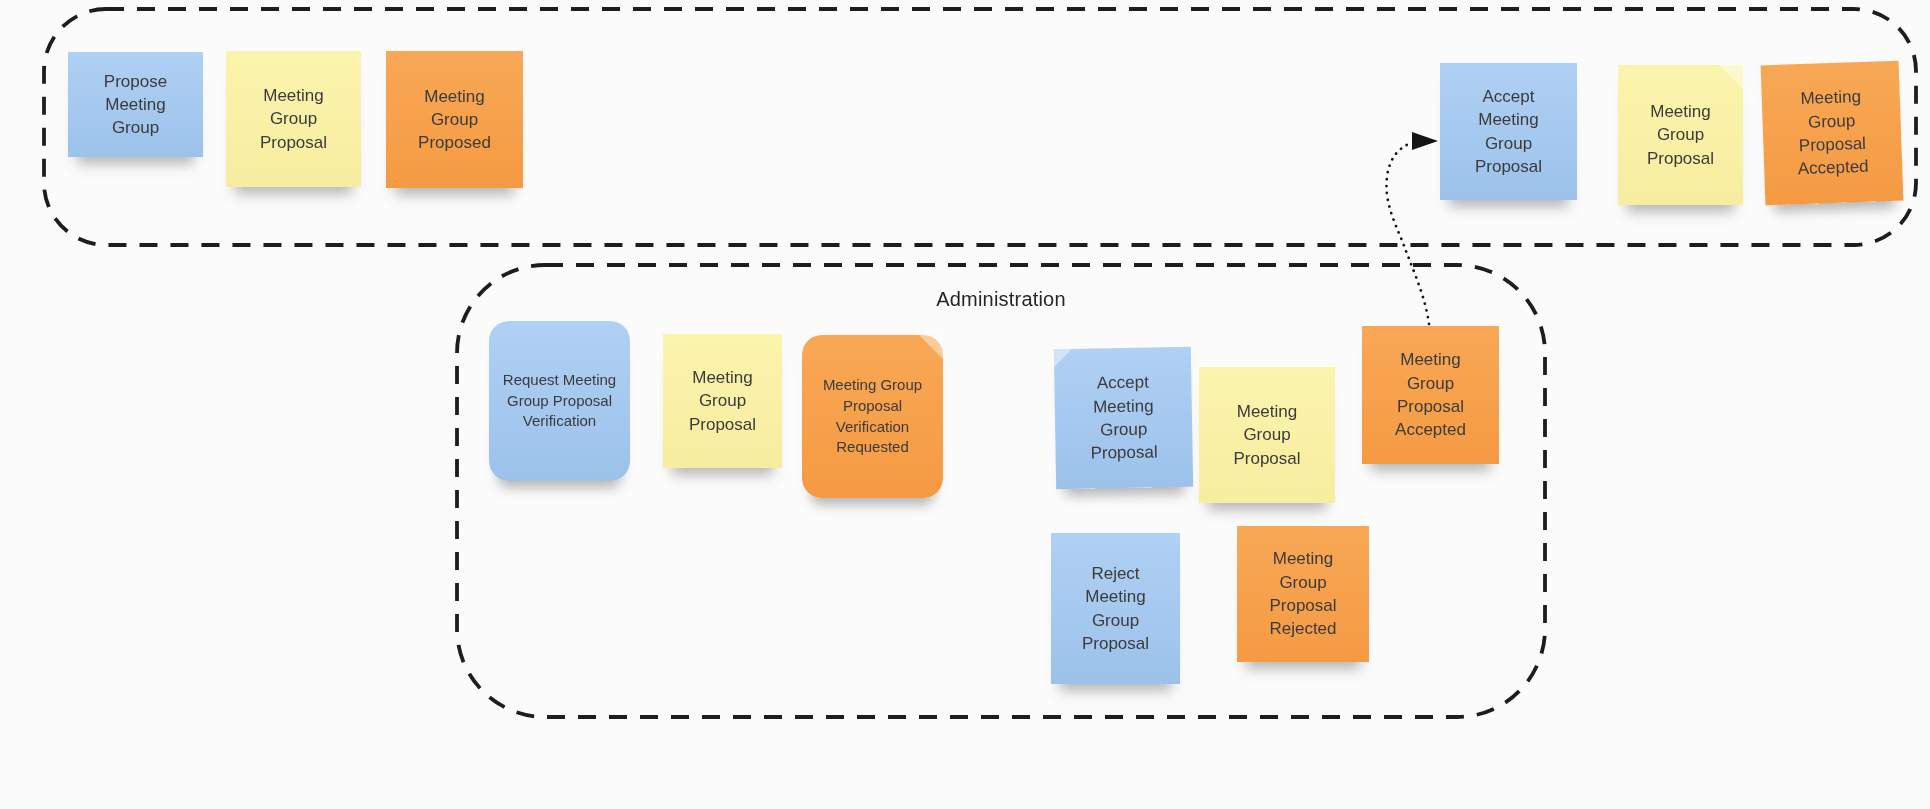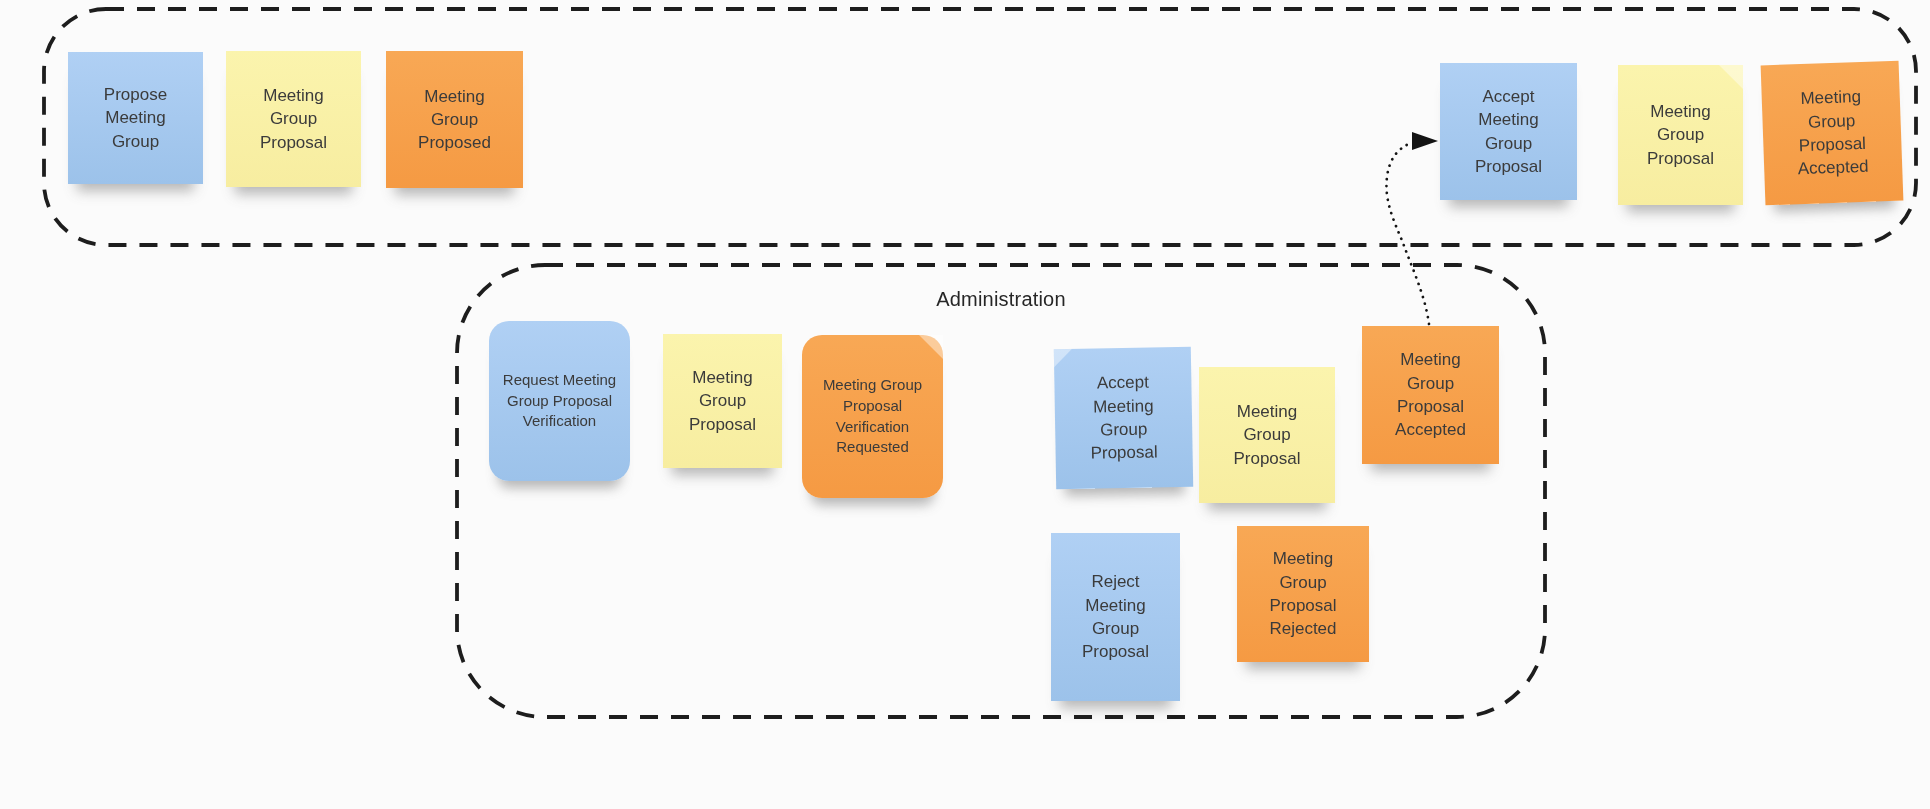--- a/index.html
+++ b/index.html
@@ -62,21 +62,21 @@
     </svg>
     <div class="group-title" style="top:26px;">Administration</div>
   </section>
 
   <svg class="connector" width="1930" height="809">
     <path d="M 1429 324 C 1425 295 1412 268 1403 243 C 1394 221 1384 201 1387 177 C 1389 161 1396 149 1411 143" fill="none" stroke="#141414" stroke-width="2.7" stroke-linecap="round" stroke-dasharray="0.1 6.8"></path>
     <polygon points="1412,132 1412,150 1438,141" fill="#141414"></polygon>
   </svg>
 
   <div>
-      <div class="note blue" style="left: 68px; top: 52px; width: 135px; height: 132px; font-size: 17px; padding: 0px 24px;">
+      <div class="note blue" style="left: 68px; top: 52px; width: 135px; height: 105px; font-size: 17px; padding: 0px 24px;">
         <span>Propose Meeting Group</span>
       </div>
       <div class="note yellow" style="left: 226px; top: 51px; width: 135px; height: 136px; font-size: 17px; padding: 0px 24px;">
         <span>Meeting Group Proposal</span>
       </div>
       <div class="note orange" style="left: 386px; top: 51px; width: 137px; height: 137px; font-size: 17px; padding: 0px 24px;">
         <span>Meeting Group Proposed</span>
       </div>
       <div class="note blue" style="left: 1440px; top: 63px; width: 137px; height: 137px; font-size: 17px; padding: 0px 24px;">
         <span>Accept Meeting Group Proposal</span>
@@ -98,21 +98,21 @@
       </div>
       <div class="note blue fold-tl" style="left: 1055px; top: 348px; width: 137px; height: 140px; font-size: 17px; padding: 0px 24px; transform: rotate(-1deg);">
         <span>Accept Meeting Group Proposal</span>
       </div>
       <div class="note yellow" style="left: 1199px; top: 367px; width: 136px; height: 136px; font-size: 17px; padding: 0px 24px;">
         <span>Meeting Group Proposal</span>
       </div>
       <div class="note orange" style="left: 1362px; top: 326px; width: 137px; height: 138px; font-size: 17px; padding: 0px 24px;">
         <span>Meeting Group Proposal Accepted</span>
       </div>
-      <div class="note blue" style="left: 1051px; top: 533px; width: 129px; height: 168px; font-size: 17px; padding: 0px 20px;">
+      <div class="note blue" style="left: 1051px; top: 533px; width: 129px; height: 151px; font-size: 17px; padding: 0px 20px;">
         <span>Reject Meeting Group Proposal</span>
       </div>
       <div class="note orange" style="left: 1237px; top: 526px; width: 132px; height: 136px; font-size: 17px; padding: 0px 16px;">
         <span>Meeting Group Proposal Rejected</span>
       </div>
     </div>
 
 </div>
 
 </body></html>

